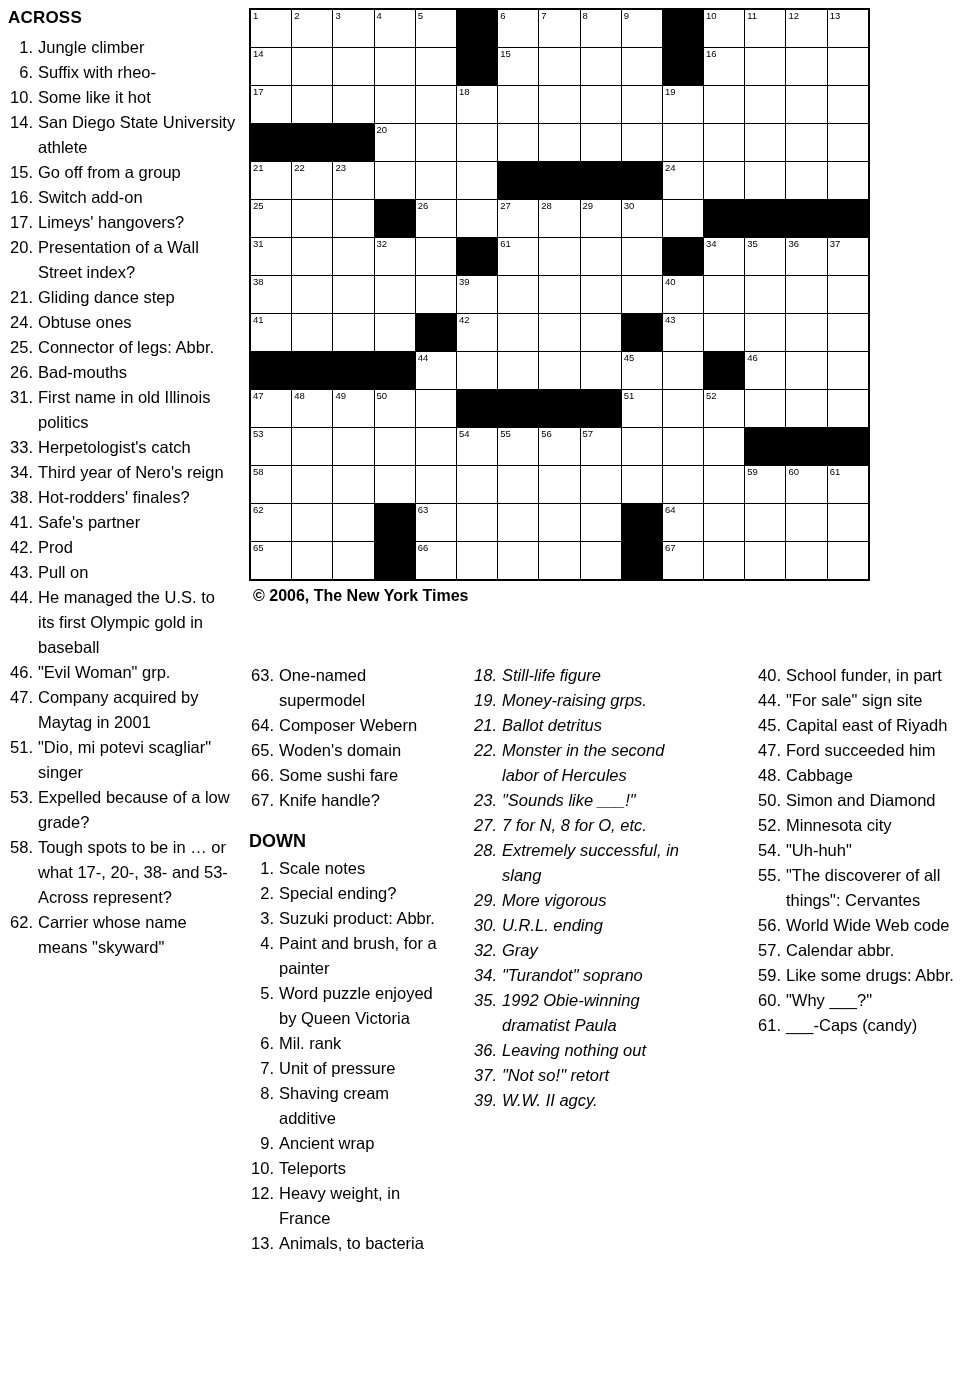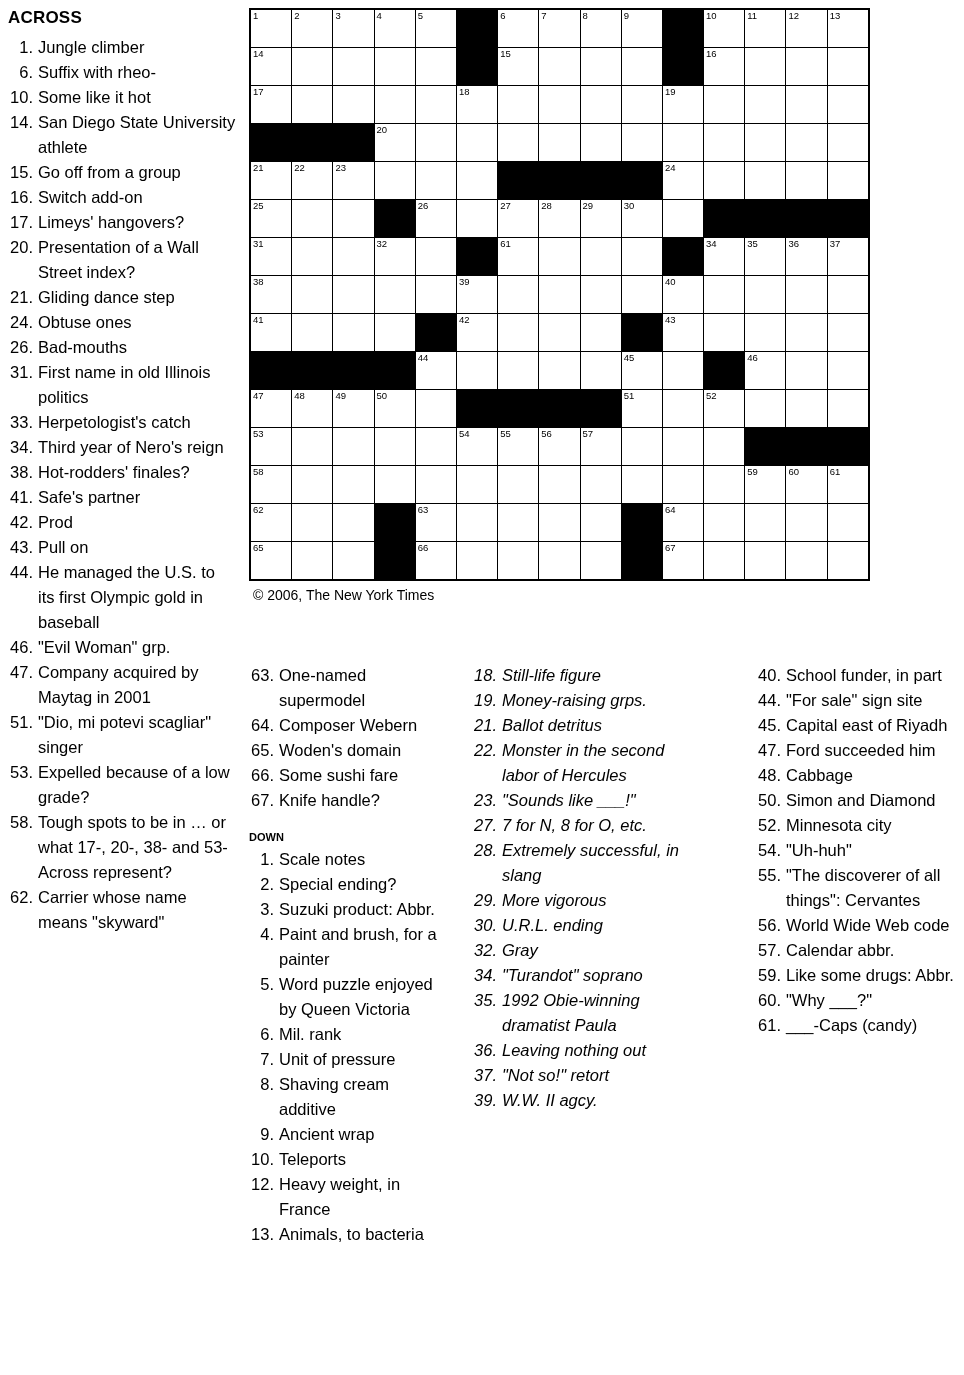--- a/index.html
+++ b/index.html
@@ -80,34 +80,35 @@
     position: absolute;
     top: 0px;
     left: 2px;
     font-size: 9.5px;
     line-height: 11px;
     font-family: "Liberation Sans", sans-serif;
   }
   #copyright {
     margin-top: 6px;
     margin-left: 4px;
-    font-size: 14px;
+    font-size: 16px;
+    font-weight: bold;
   }
 
   
   .lower-col {
     position: absolute;
     top: 663px;
   }
   #col2 { left: 249px; width: 200px; }
   #col3 { left: 472px; width: 210px; font-style: italic; }
   #col4 { left: 756px; width: 215px; }
 
   .down-title {
-    font-size: 11px;
+    font-size: 18px;
     font-weight: bold;
     margin-top: 18px;
     margin-bottom: 4px;
     margin-left: 0px;
   }
 </style>
 </head>
 <body>
 
 <div class="page">
@@ -149,20 +150,24 @@
         </div>
         <div class="clue">
           <div class="num">21.</div>
           <div class="txt">Gliding dance step</div>
         </div>
         <div class="clue">
           <div class="num">24.</div>
           <div class="txt">Obtuse ones</div>
         </div>
         <div class="clue">
+          <div class="num">25.</div>
+          <div class="txt">Connector of legs: Abbr.</div>
+        </div>
+        <div class="clue">
           <div class="num">26.</div>
           <div class="txt">Bad-mouths</div>
         </div>
         <div class="clue">
           <div class="num">31.</div>
           <div class="txt">First name in old Illinois politics</div>
         </div>
         <div class="clue">
           <div class="num">33.</div>
           <div class="txt">Herpetologist's catch</div>

